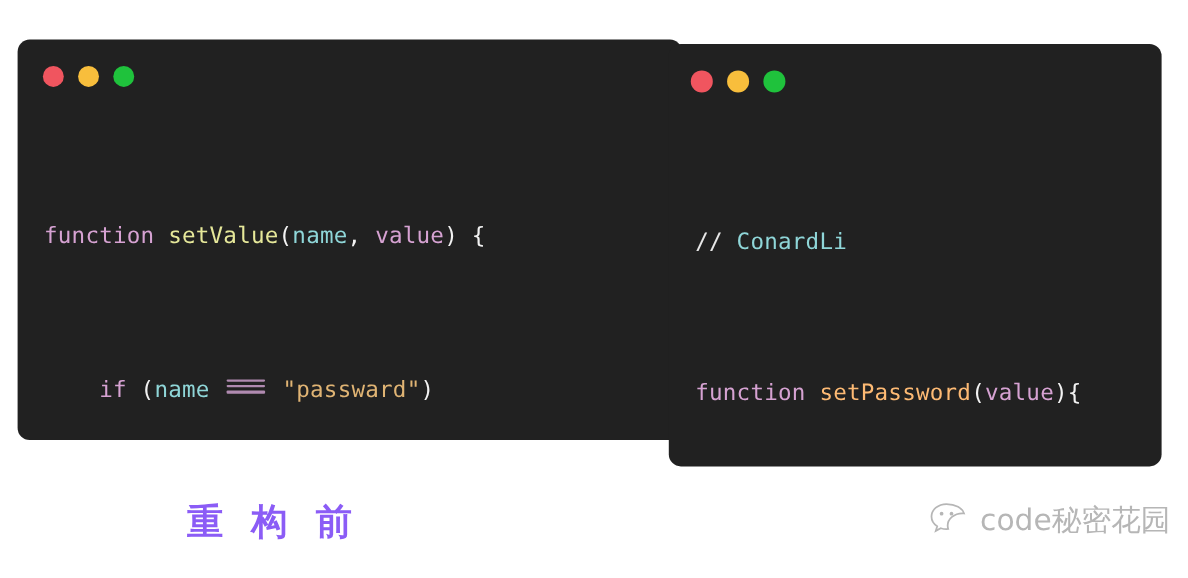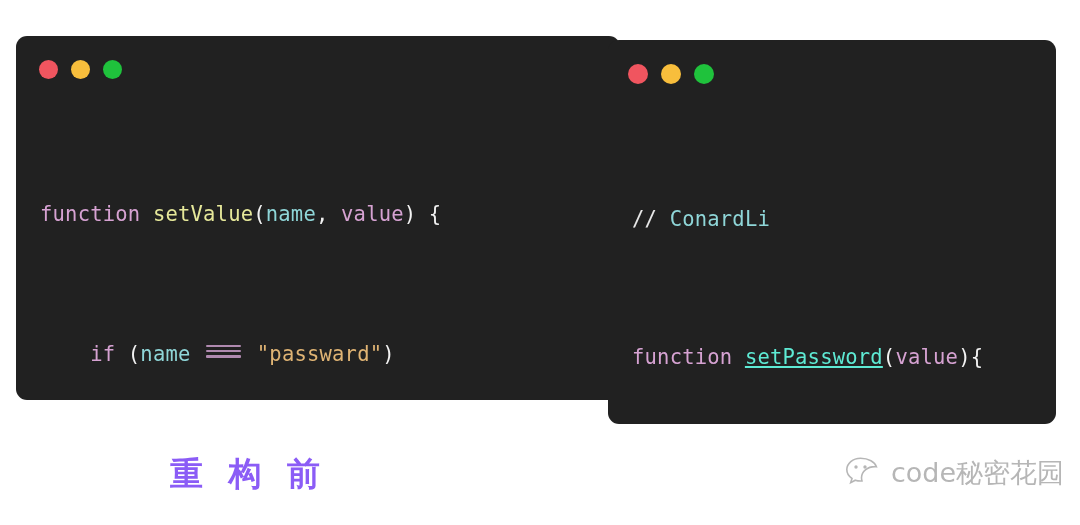--- a/index.html
+++ b/index.html
@@ -79,21 +79,21 @@
     padding-left: 24px;
     font-size: 20.5px;
     line-height: 34.5px;
     letter-spacing: 0.2px;
   }
   .ln { display: block; min-height: 1px; }
 
   
   .t-kw    { color: #d6a2d2; }            
   .t-fnY   { color: #e6e89a; }            
-  .t-fnC   { color: #5eead4; text-decoration: underline; }            
+  .t-fnC   { color: #fdba74; }            
   .t-var   { color: #8fd6d8; }            
   .t-val   { color: #d6a2d2; }            
   .t-str   { color: #e0b474; }            
   .t-punct { color: #f2f2f2; }            
   .t-cmt   { color: #e8e8e8; }            
   .t-cmt2  { color: #8fd6d8; }            
 
   
   .eqeqeq {
     display: inline-block;

